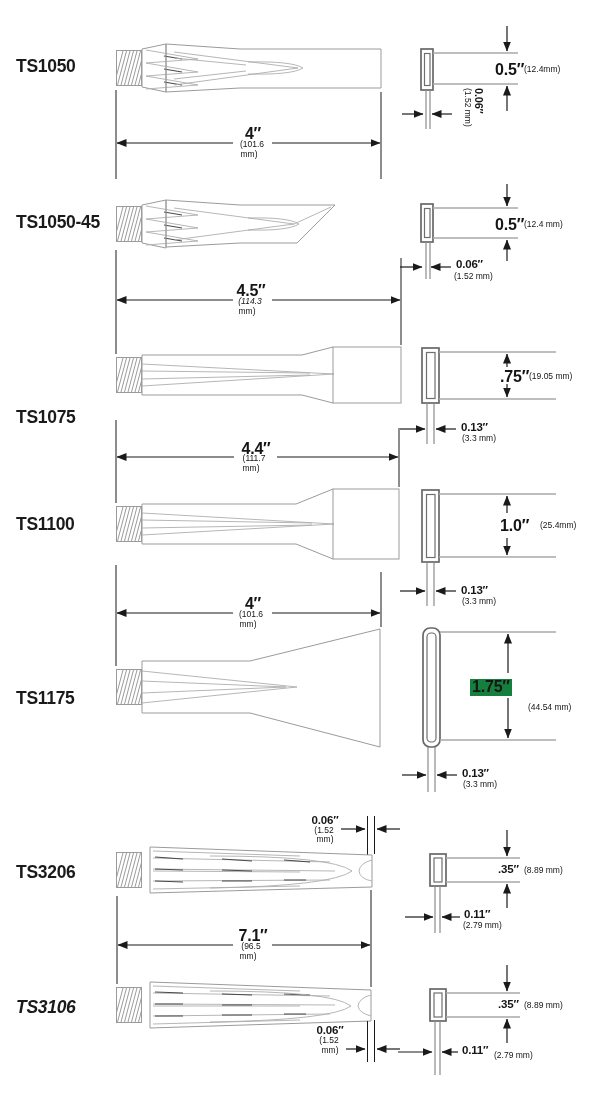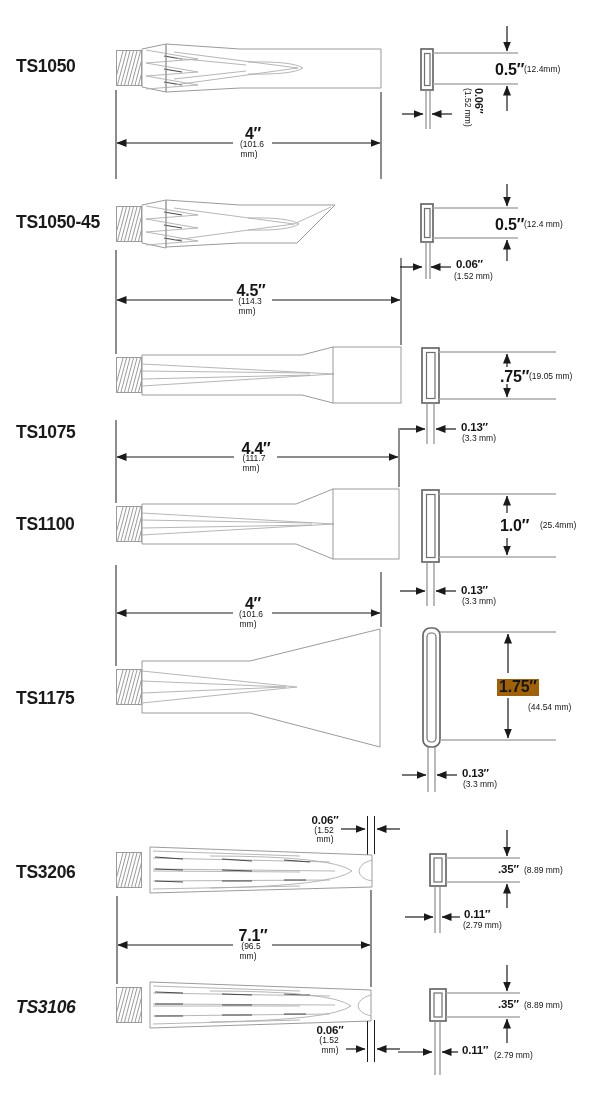--- a/index.html
+++ b/index.html
@@ -251,43 +251,43 @@
   <div class="dmain" style="font-size:11px;">0.06″</div>
   <div class="dsub">(1.52 mm)</div>
 </div>
 
 <div class="t lbl" style="left:16px;top:213px;">TS1050-45</div>
 <div class="t dmain" style="left:495px;top:217px;">0.5″</div>
 <div class="t dsub" style="left:524px;top:220px;">(12.4 mm)</div>
 <div class="t dmain" style="left:456px;top:258px;font-size:11.5px;">0.06″</div>
 <div class="t dsub" style="left:454px;top:272px;">(1.52 mm)</div>
 
-<div class="t lbl" style="left:16px;top:408px;margin-top:15px;">TS1075</div>
+<div class="t lbl" style="left:16px;top:408px;">TS1075</div>
 <div class="t dmain ctr" style="left:221px;top:283px;">4.5″</div>
-<div class="t dsub ctr" style="left:220px;top:297px;">(114.3</div>
+<div class="t dsub ctr" style="left:220px;top:297px;font-style:italic;">(114.3</div>
 <div class="t dsub ctr" style="left:217px;top:307px;">mm)</div>
 <div class="t dmain" style="left:500px;top:369px;">.75″</div>
 <div class="t dsub" style="left:529px;top:372px;">(19.05 mm)</div>
 <div class="t dmain" style="left:461px;top:421px;font-size:11.5px;">0.13″</div>
 <div class="t dsub" style="left:462px;top:434px;">(3.3 mm)</div>
 
 <div class="t lbl" style="left:16px;top:515px;">TS1100</div>
 <div class="t dmain ctr" style="left:226px;top:441px;">4.4″</div>
 <div class="t dsub ctr" style="left:224px;top:454px;">(111.7</div>
 <div class="t dsub ctr" style="left:221px;top:464px;">mm)</div>
 <div class="t dmain" style="left:500px;top:518px;">1.0″</div>
 <div class="t dsub" style="left:528px;top:521px;padding-left:12px;">(25.4mm)</div>
 <div class="t dmain" style="left:461px;top:584px;font-size:11.5px;">0.13″</div>
 <div class="t dsub" style="left:462px;top:597px;">(3.3 mm)</div>
 
 <div class="t lbl" style="left:16px;top:689px;">TS1175</div>
 <div class="t dmain ctr" style="left:223px;top:596px;">4″</div>
 <div class="t dsub ctr" style="left:221px;top:610px;">(101.6</div>
 <div class="t dsub ctr" style="left:218px;top:620px;">mm)</div>
-<div class="t dmain" style="left:497px;top:679px;background:#a16207;padding:0 2px;">1.75″</div>
+<div class="t dmain" style="left:470px;top:679px;background:#15803d;padding:0 2px;">1.75″</div>
 <div class="t dsub" style="left:528px;top:682px;margin-top:21px;">(44.54 mm)</div>
 <div class="t dmain" style="left:462px;top:767px;font-size:11.5px;">0.13″</div>
 <div class="t dsub" style="left:463px;top:780px;">(3.3 mm)</div>
 
 <div class="t lbl" style="left:16px;top:863px;">TS3206</div>
 <div class="t dmain ctr50" style="left:300px;top:814px;font-size:11.5px;">0.06″</div>
 <div class="t dsub ctr50" style="left:299px;top:826px;">(1.52</div>
 <div class="t dsub ctr50" style="left:300px;top:835px;">mm)</div>
 <div class="t dmain" style="left:498px;top:863px;font-size:11.5px;">.35″</div>
 <div class="t dsub" style="left:524px;top:866px;">(8.89 mm)</div>

